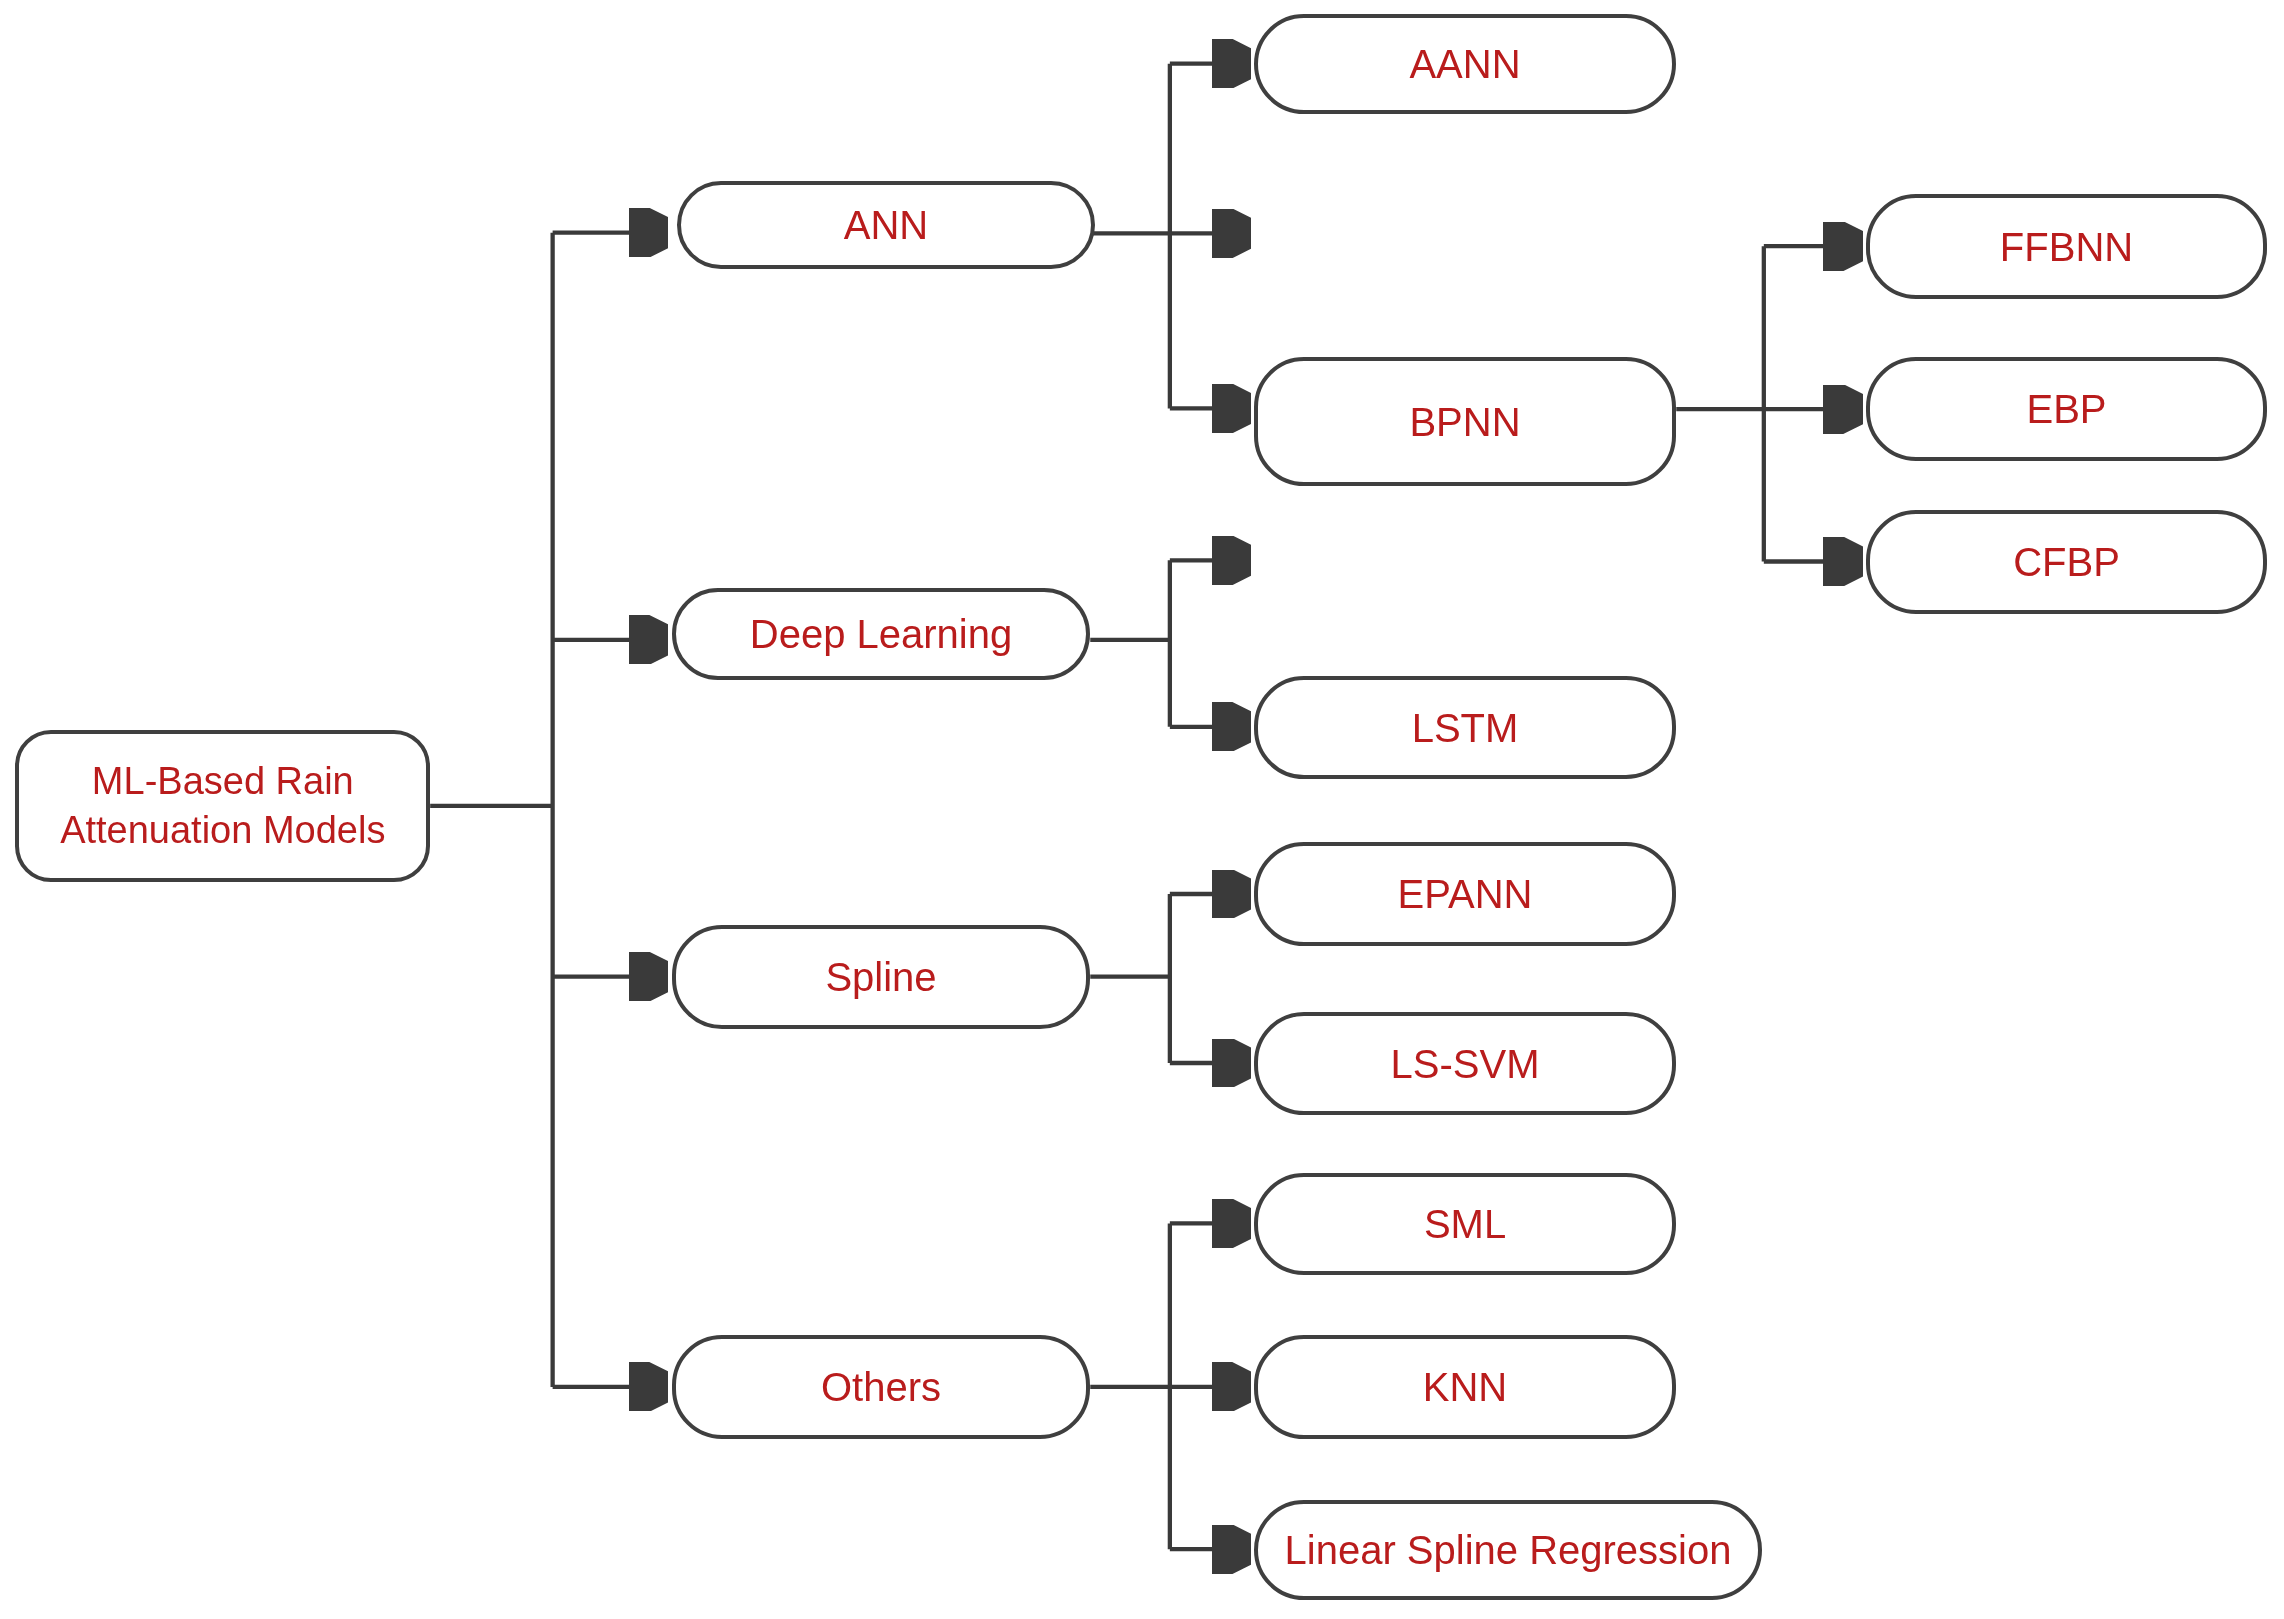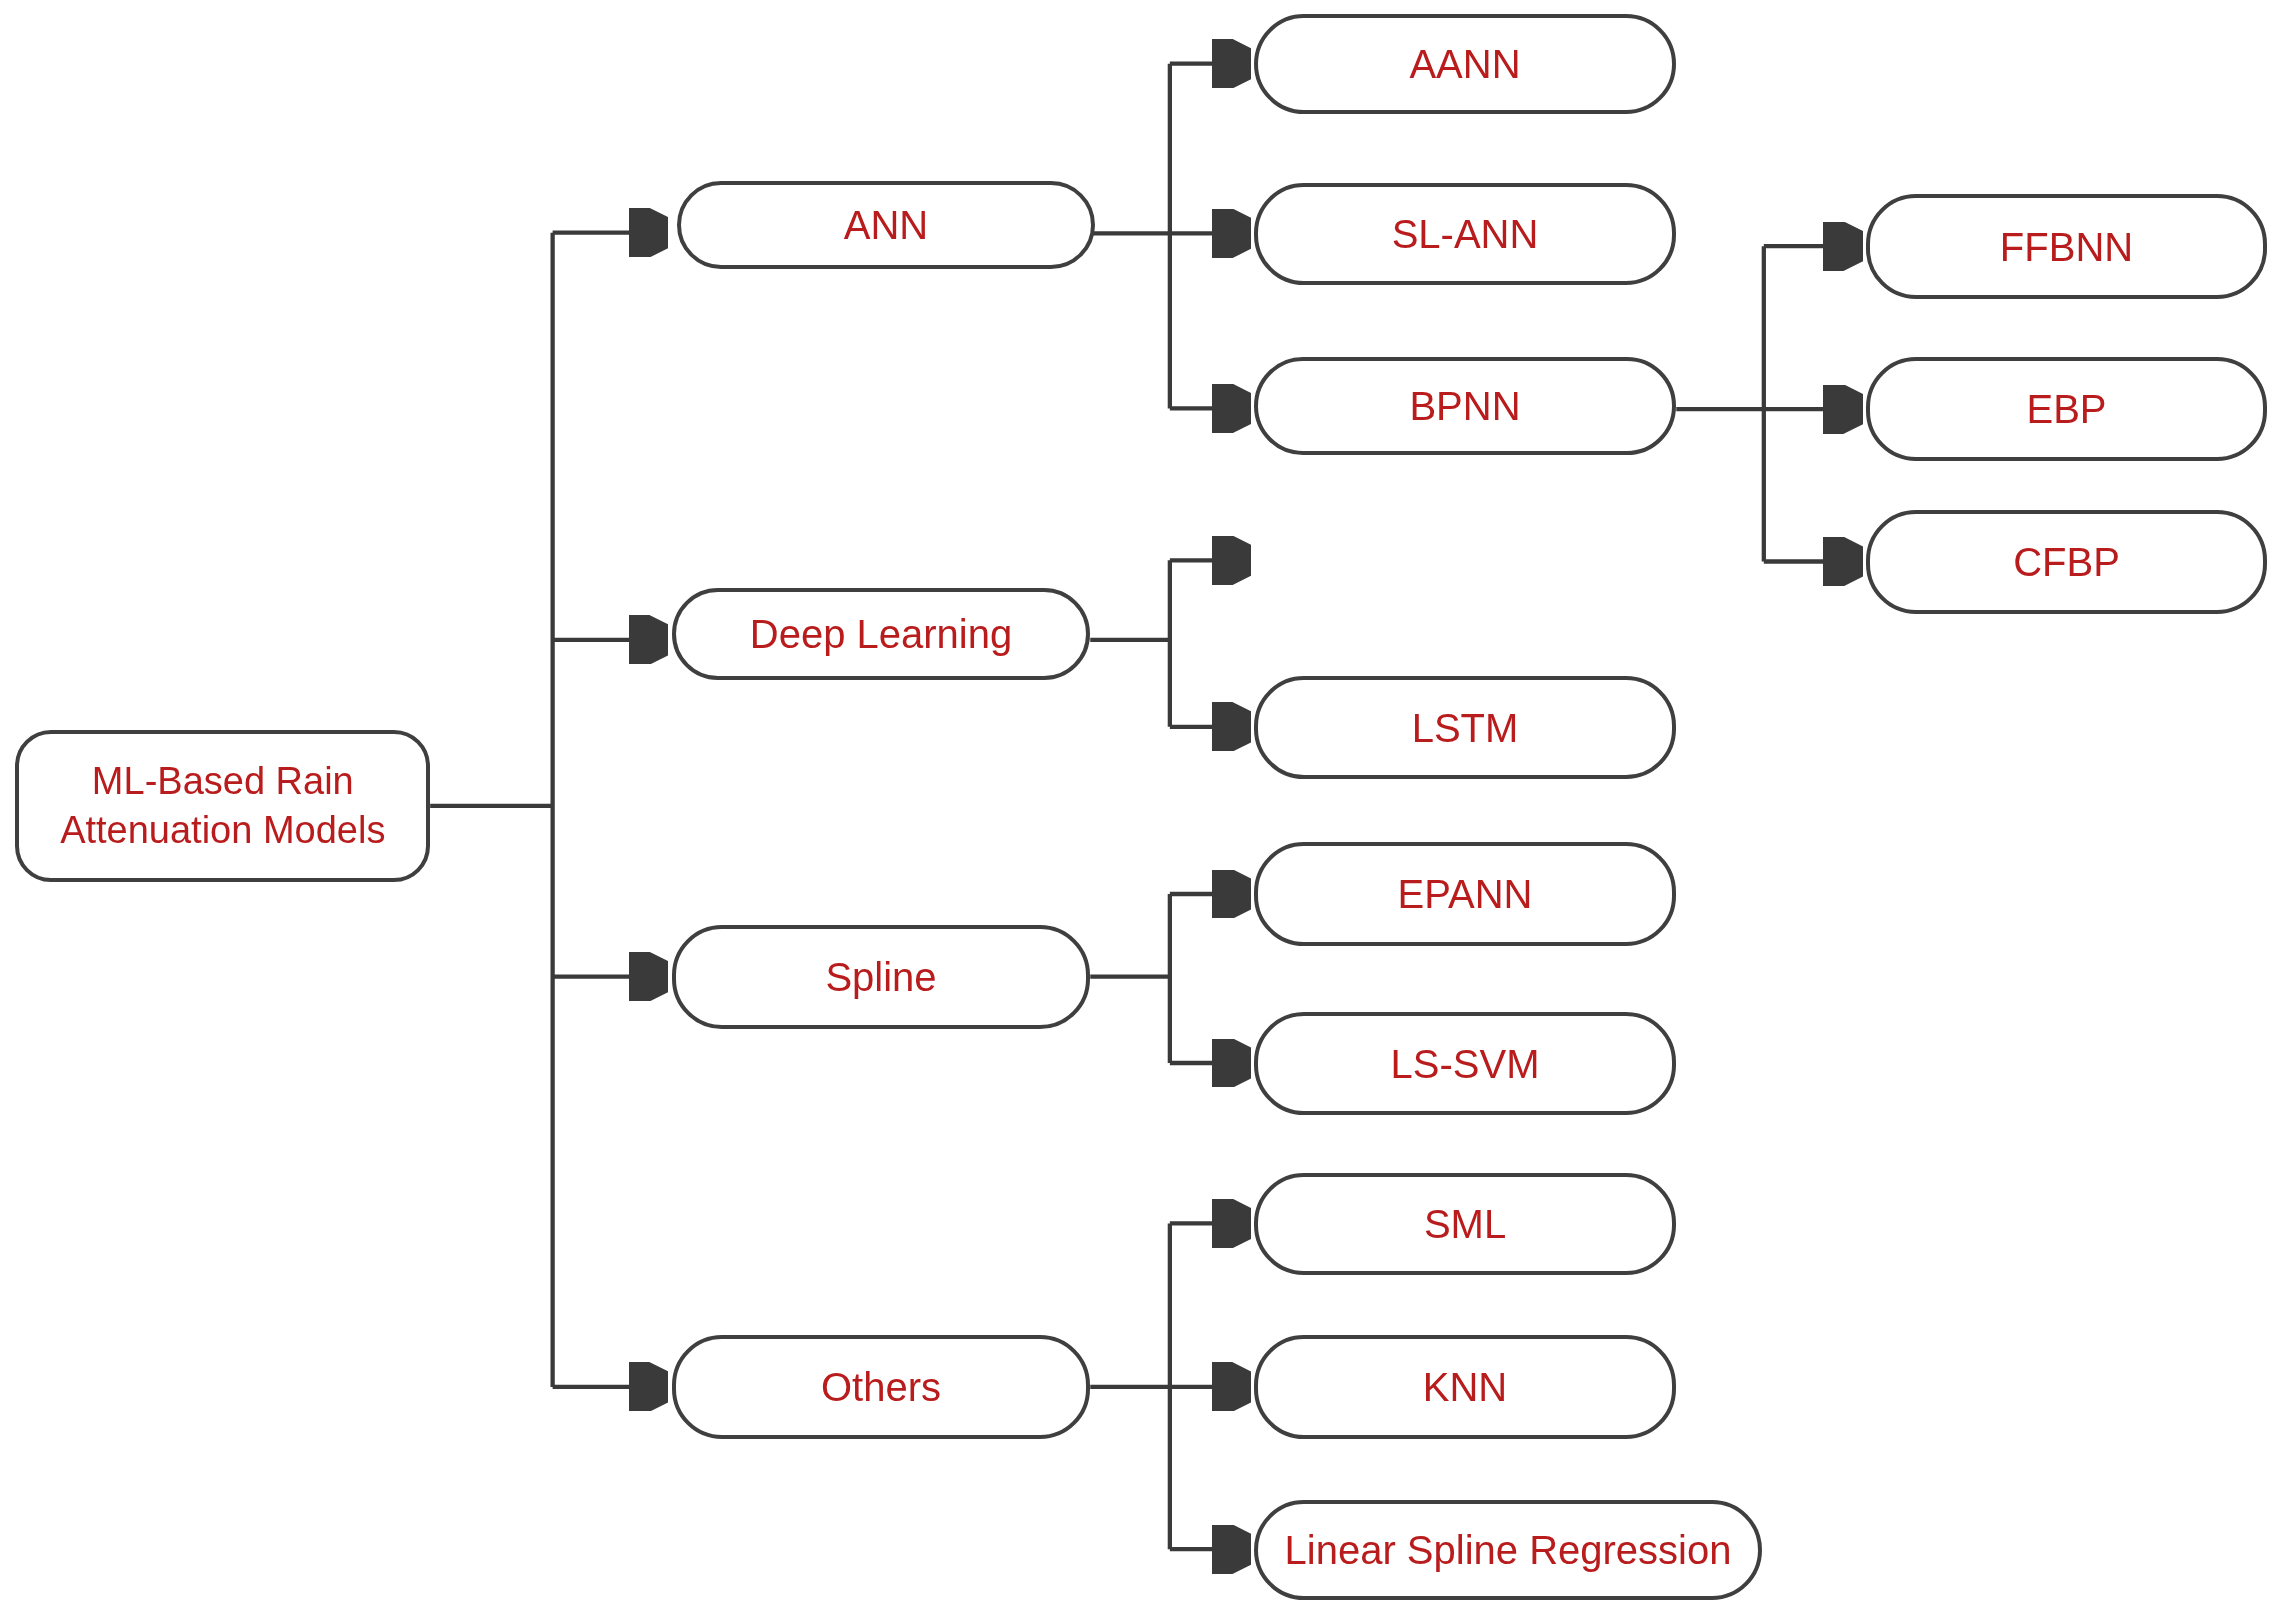--- a/index.html
+++ b/index.html
@@ -89,22 +89,21 @@
   </svg>
 
   <div class="node root" style="left:15.3px; top:730px; width:415px; height:152px;">ML-Based Rain Attenuation Models</div>
 
   <div class="node" style="left:677px; top:181px; width:418px; height:88px;">ANN</div>
   <div class="node" style="left:672px; top:588px; width:418px; height:92px;">Deep Learning</div>
   <div class="node" style="left:672px; top:925px; width:418px; height:104px;">Spline</div>
   <div class="node" style="left:672px; top:1335px; width:418px; height:104px;">Others</div>
 
   <div class="node" style="left:1254px; top:13.5px; width:422px; height:100px;">AANN</div>
-  <div class="node" style="left:1254px; top:183px; width:422px; height:102px;">SL-ANN</div>
-  <div class="node" style="left:1254px; top:357px; width:422px; height:98px;">BPNN</div>
+  <div class="node" style="left:1254px; top:357px; width:422px; height:129px;">BPNN</div>
 
   <div class="node" style="left:1866px; top:194px; width:401px; height:105px;">FFBNN</div>
   <div class="node" style="left:1866px; top:357px; width:401px; height:104px;">EBP</div>
   <div class="node" style="left:1866px; top:510px; width:401px; height:104px;">CFBP</div>
 
   <div class="node" style="left:1254px; top:676px; width:422px; height:103px;">LSTM</div>
 
   <div class="node" style="left:1254px; top:842px; width:422px; height:104px;">EPANN</div>
   <div class="node" style="left:1254px; top:1012px; width:422px; height:103px;">LS-SVM</div>
 

